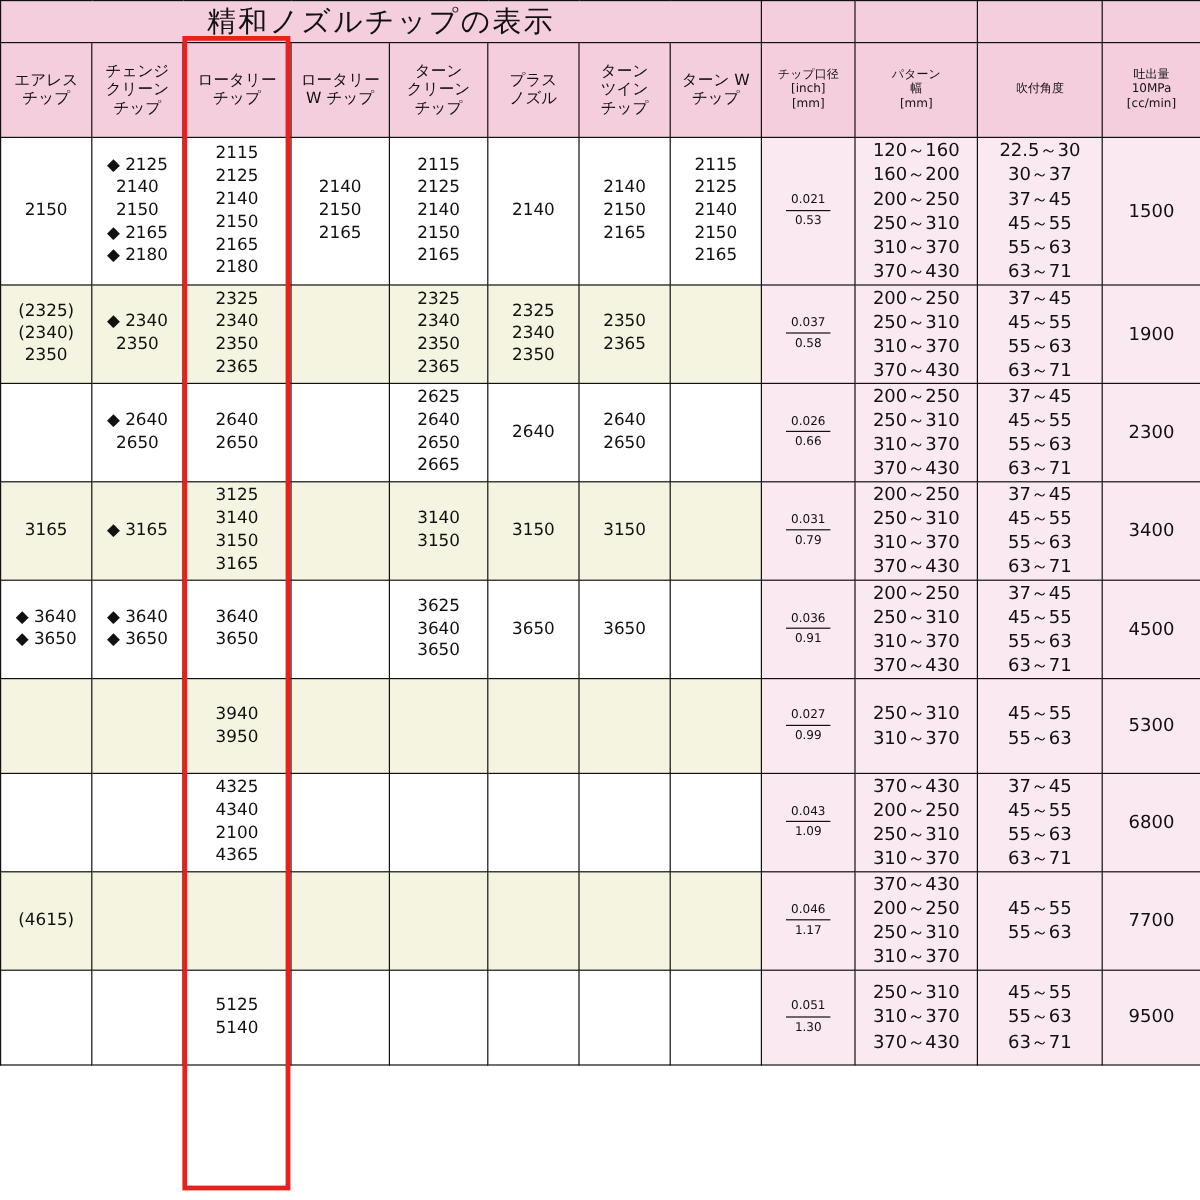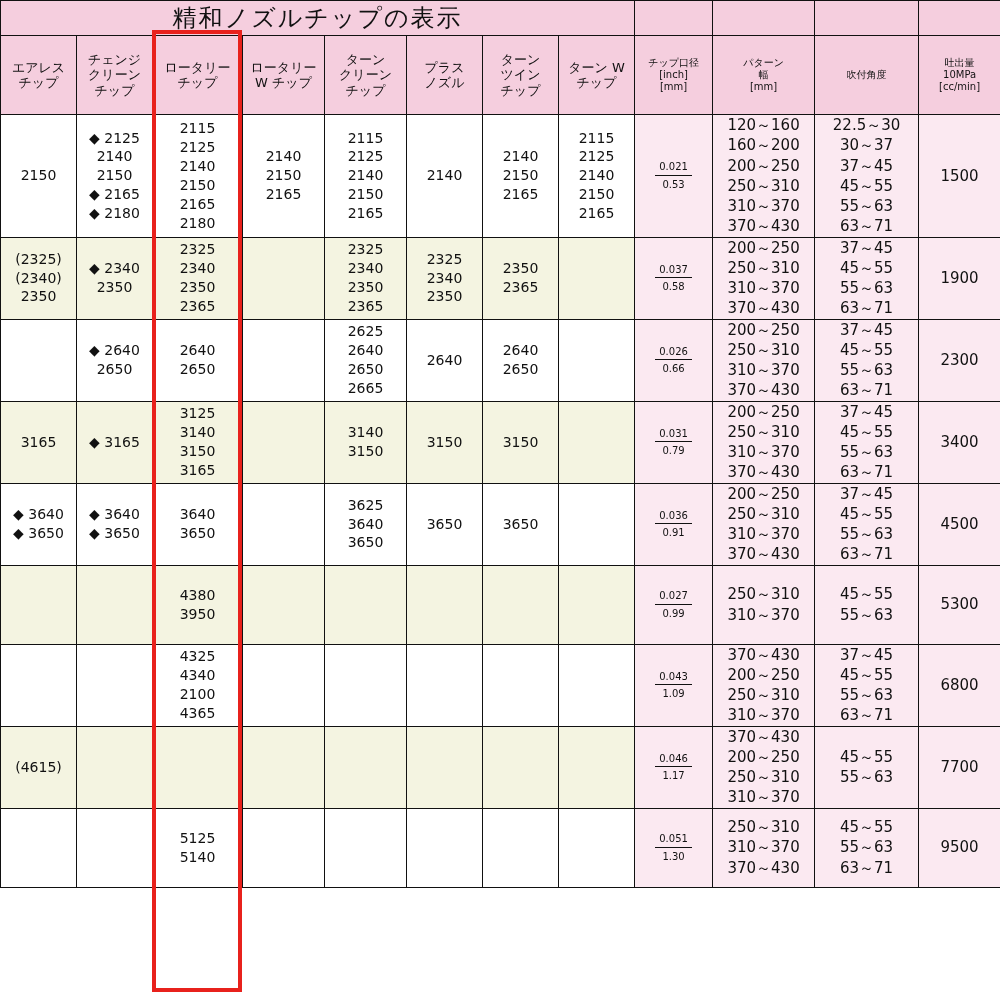--- a/index.html
+++ b/index.html
@@ -417,21 +417,21 @@
             <span class="l">63～71</span>
           </td>
           <td class="cell p right-num">
             <span class="l">4500</span>
           </td>
         </tr>
         <tr>
           <td class="cell y"></td>
           <td class="cell y"></td>
           <td class="cell y">
-            <span class="l">4380</span>
+            <span class="l">3940</span>
             <span class="l">3950</span>
           </td>
           <td class="cell y"></td>
           <td class="cell y"></td>
           <td class="cell y"></td>
           <td class="cell y"></td>
           <td class="cell y"></td>
           <td class="cell p diam"><span class="inch">0.027</span><span class="mm">0.99</span></td>
           <td class="cell p right-num">
             <span class="l">250～310</span>

